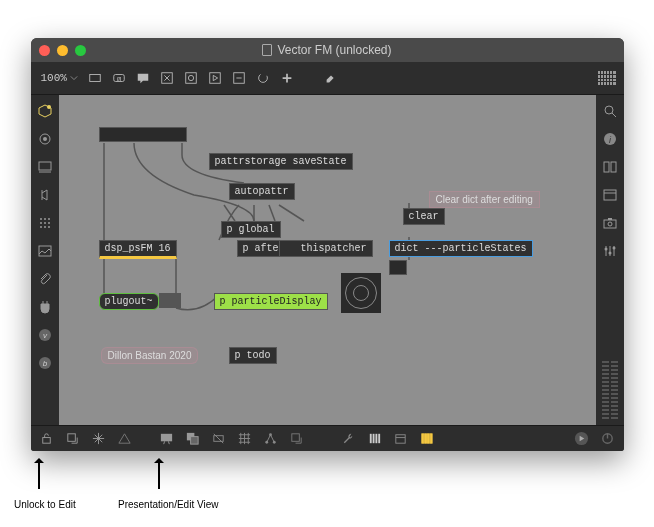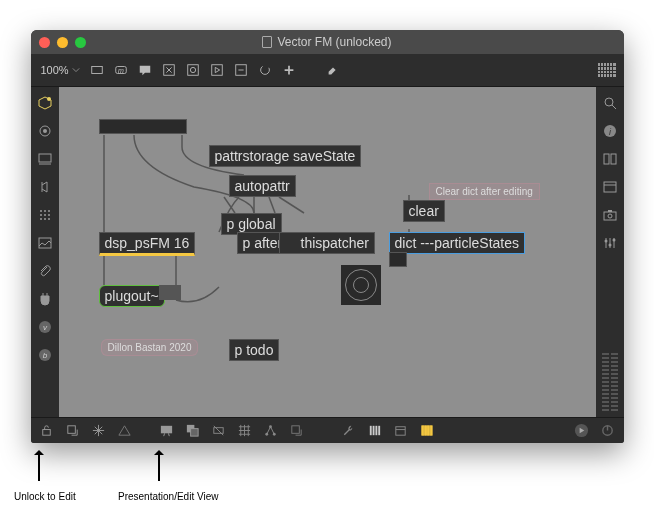--- a/index.html
+++ b/index.html
@@ -4,21 +4,21 @@
 <style>
 * { margin: 0; padding: 0; box-sizing: border-box; }
 body {
   font-family: -apple-system, "Helvetica Neue", Arial, sans-serif;
   background: #fff;
   padding: 30px 10px;
   font-size: 11px;
 }
 .window {
   width: 593px;
-  margin: 0 auto;
+  margin: 8px auto;
   background: #3a3a3a;
   border-radius: 6px 6px 3px 3px;
   box-shadow: 0 10px 30px rgba(0,0,0,0.4);
   overflow: hidden;
 }
 .titlebar {
   height: 24px;
   background: #4a4a4a;
   display: flex;
   align-items: center;
@@ -48,20 +48,21 @@
   border: 1px solid #aaa; border-radius: 1px;
 }
 .toolbar {
   height: 30px;
   background: #2d2d2d;
   display: flex;
   align-items: center;
   padding: 16px 6px;
   gap: 2px;
   border-bottom: 1px solid #1a1a1a;
+  font-family: Liberation Mono, monospace;
 }
 .zoom {
   color: #ccc;
   font-size: 11px;
   padding: 2px 4px;
   display: flex;
   align-items: center;
   gap: 3px;
 }
 .tbtn {
@@ -104,24 +105,24 @@
   height: 330px;
   background-image: radial-gradient(circle, #7a7a7a 0.5px, transparent 0.5px);
   background-size: 10px 10px;
   overflow: hidden;
 }
 .obj {
   position: absolute;
   background: #303030;
   border: 1px solid #555;
   color: #ddd;
-  font-size: 14px;
+  font-size: 10px;
   padding: 2px 5px;
   white-space: nowrap;
-  font-family: Liberation Sans, sans-serif;
+  font-family: Liberation Mono, monospace;
 }
 .obj.yellow { border-bottom: 3px solid #f5c842; }
 .obj.blue { border: 1px solid #4a9de0; background: #303030; }
 .obj.green { border: 1px solid #5fbf3f; background: #303030; }
 .obj.hl-green { background: #9de048; color: #222; }
 .comment {
   position: absolute;
   background: rgba(180,140,150,0.3);
   border: 1px solid rgba(180,140,150,0.6);
   color: #ddd;
@@ -411,20 +412,21 @@
       <div class="obj" style="left:162px; top:126px;">p global</div>
       <div class="obj yellow" style="left:40px; top:145px;">dsp_psFM 16</div>
       <div class="obj" style="left:178px; top:145px;">p after</div>
       <div class="obj" style="left:220px; top:145px;padding-left:21px;">thispatcher</div>
       <div class="obj" style="left:344px; top:113px;text-align:center;">clear</div>
       <div class="comment" style="left:370px; top:96px;">Clear dict after editing</div>
       <div class="obj blue" style="left:330px; top:145px;">dict ---particleStates</div>
       <div class="blank" style="left:330px; top:165px; width:18px;"></div>
       <div class="obj green" style="left:40px; top:198px;border-radius:6px;">plugout~</div>
       <div class="blank" style="left:100px; top:198px; width:22px; background:#555"></div>
+      <div class="obj hl-green" style="left:155px; top:198px;">p particleDisplay</div>
       <div class="target" style="left:282px; top:178px;"></div>
       <div class="comment" style="left:42px; top:252px;border-radius:6px;">Dillon Bastan 2020</div>
       <div class="obj" style="left:170px; top:252px;">p todo</div>
     </div>
 
     <div class="right-rail">
       <div class="rbtn">
           <svg viewBox="0 0 16 16">
             <circle cx="7" cy="7" r="4" stroke="#999" fill="none"></circle>
             <line x1="10" y1="10" x2="14" y2="14" stroke="#999"></line>

